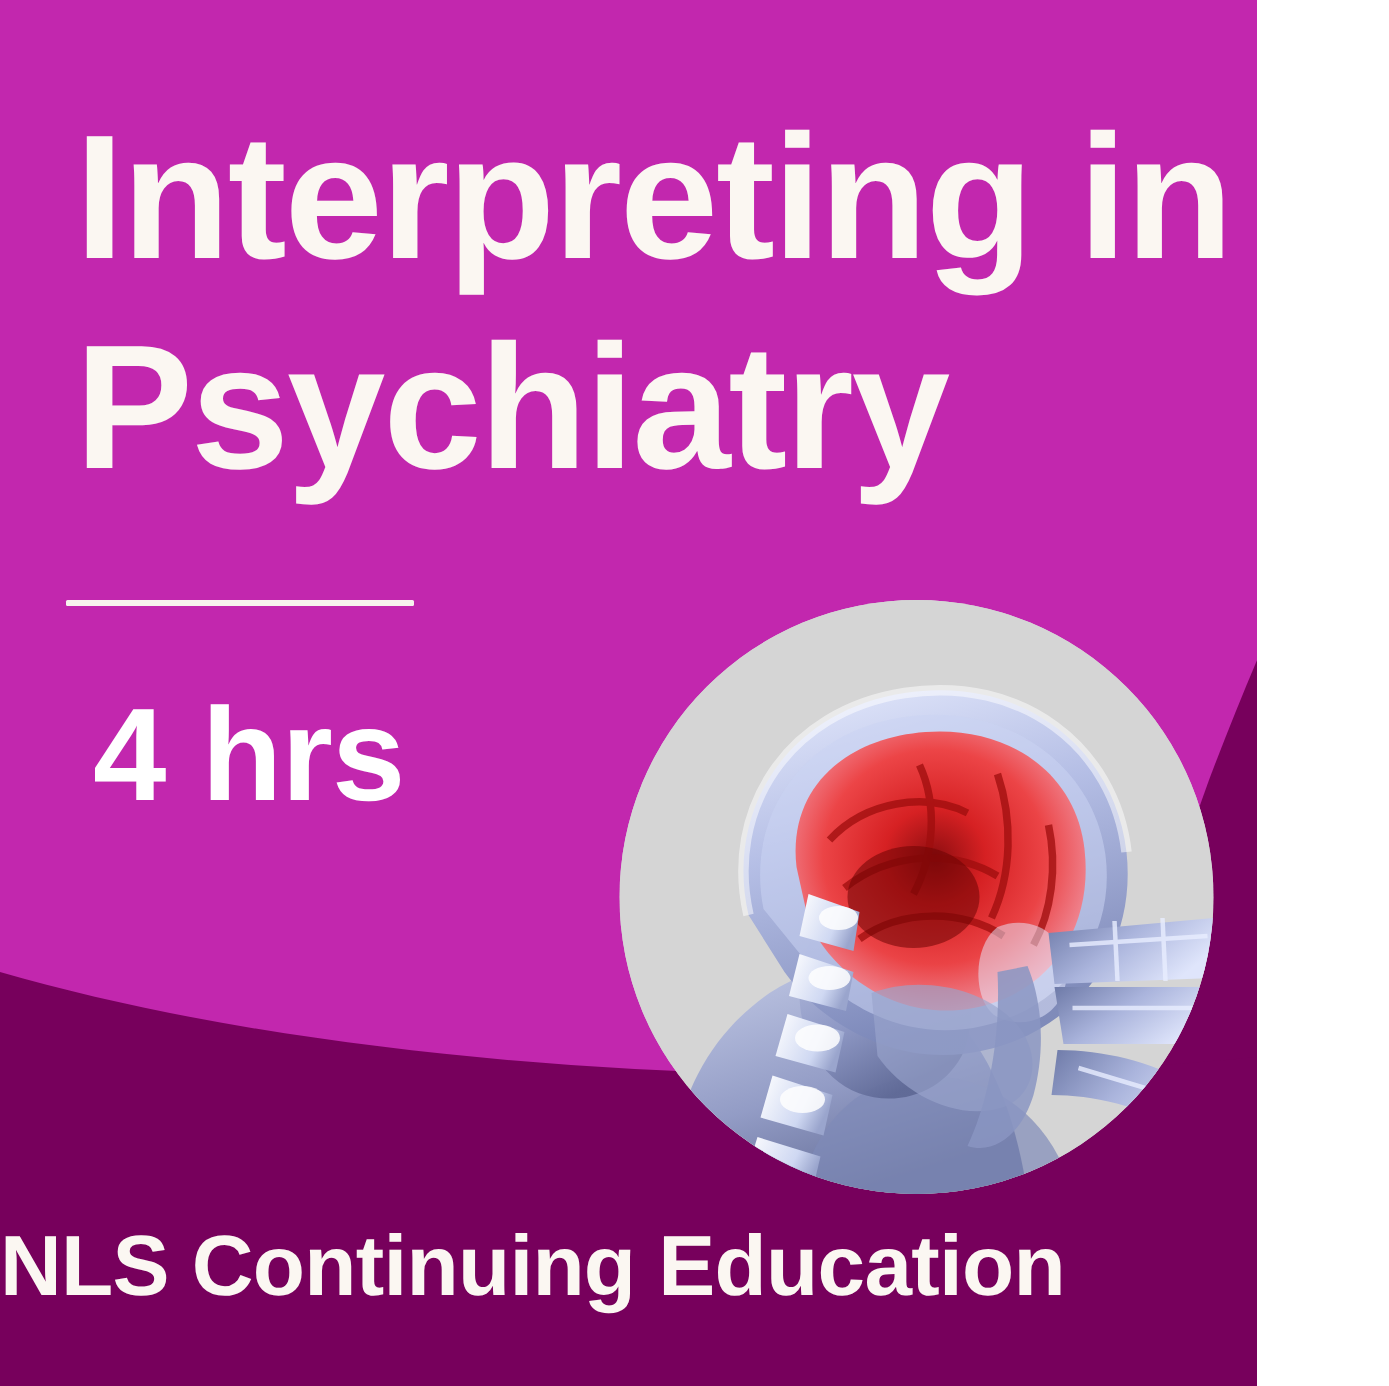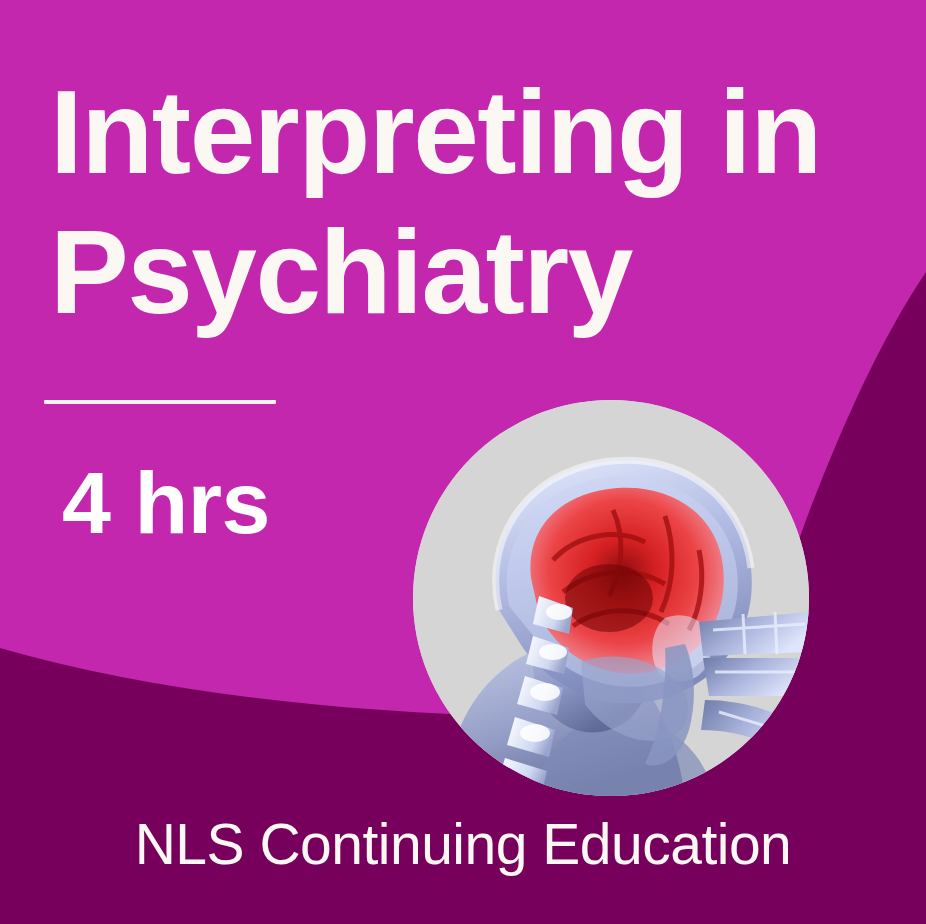--- a/index.html
+++ b/index.html
@@ -2,21 +2,21 @@
 <html><head>
 <meta charset="utf-8">
 <style>
   html, body {
     margin: 0;
     padding: 0;
     background: #ffffff;
   }
   #card {
     position: relative;
-    width: 926px;
+    width: 838px;
     height: 924px;
     overflow: hidden;
     background: #d946ef;
     font-family: "Liberation Sans", sans-serif;
   }
   #bg-svg {
     position: absolute;
     left: 0;
     top: 0;
     width: 926px;
@@ -86,25 +86,24 @@
     width: 396px;
     height: 396px;
   }
 
   
   #footer {
     position: absolute;
     left: 0;
     top: 812px;
     width: 926px;
-    text-align: center;
     color: #fbf7f2;
     font-size: 57px;
     line-height: 64px;
-    font-weight: 400;
+    font-weight: 700;
     letter-spacing: -0.5px;
     margin: 0;
   }
 </style>
 </head>
 <body>
 
 <div id="card">
 
   <svg id="bg-svg" class="layer" viewBox="0 0 926 924" preserveAspectRatio="none">

